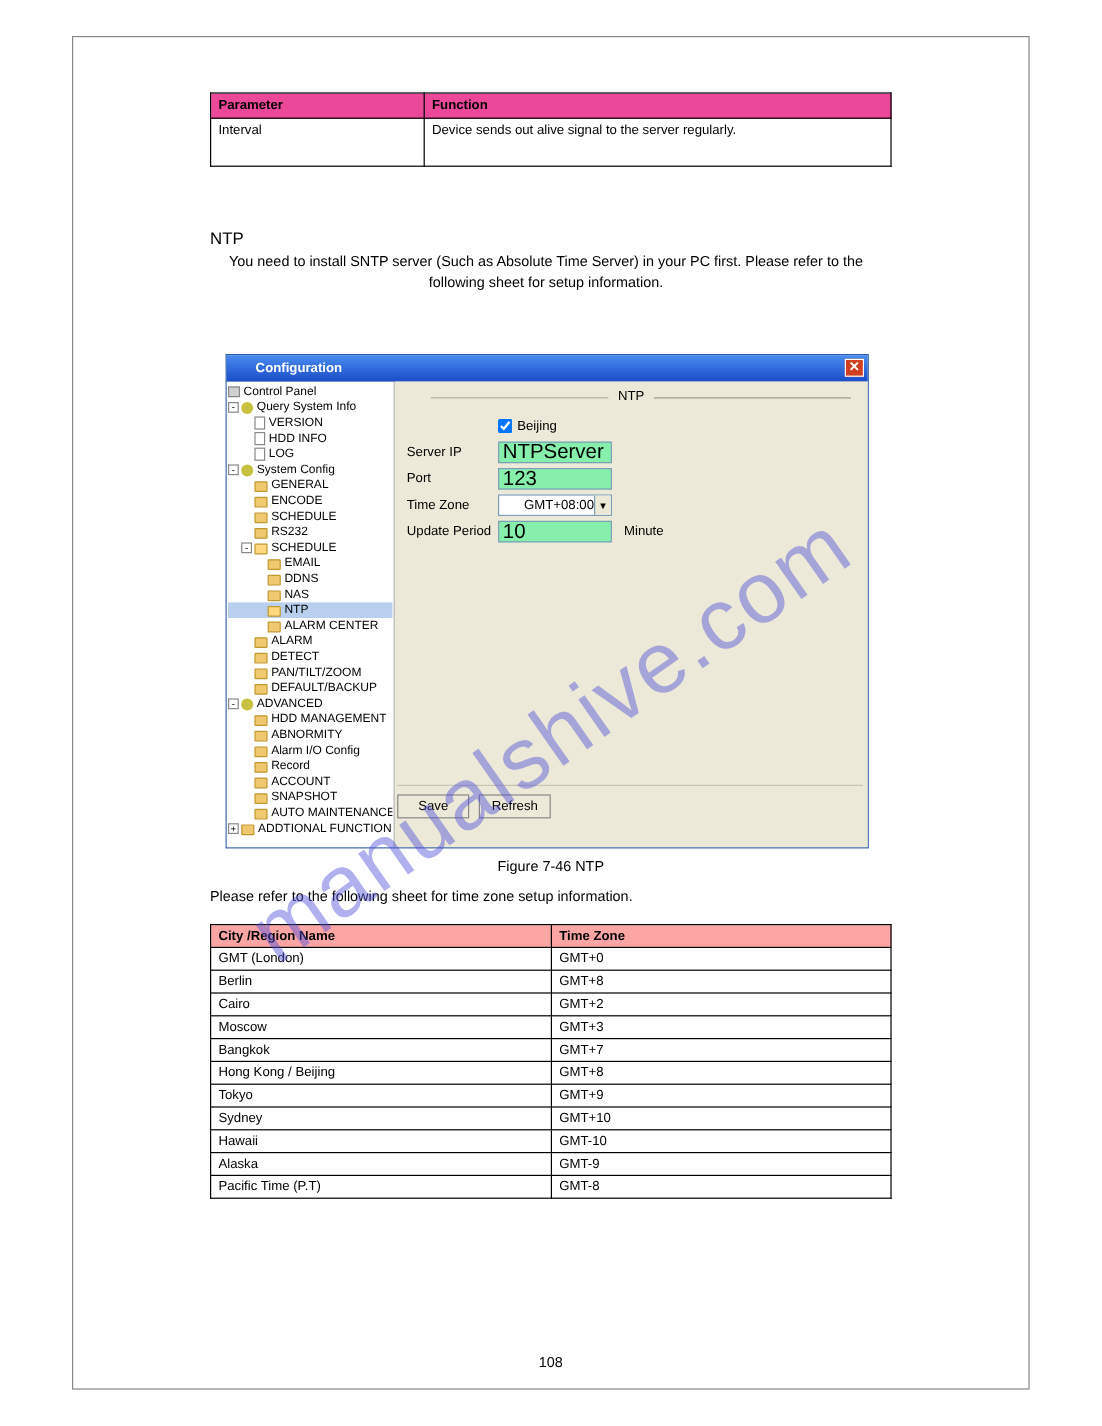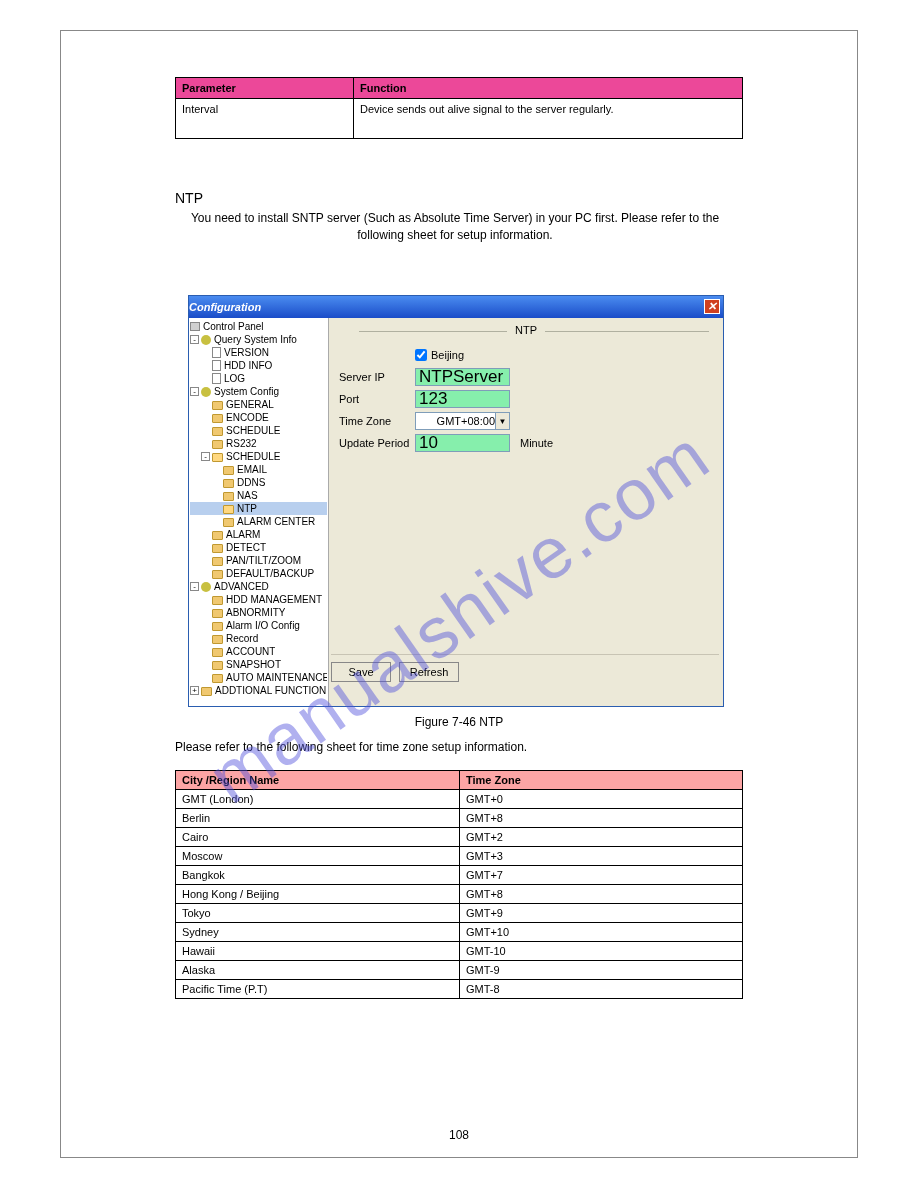--- a/index.html
+++ b/index.html
@@ -73,23 +73,22 @@
     font-family: Tahoma, Arial, sans-serif;
     font-size: 11px;
   }
   .dialog-title {
     height: 22px;
     background: linear-gradient(to bottom, #4a8cf0 0%, #1a4cc8 100%);
     color: #fff;
     font-weight: bold;
     font-size: 11px;
     line-height: 22px;
-    padding-left: 0;
+    padding-left: 24px;
     position: relative;
-    font-style: italic;
   }
   .dialog-close {
     position: absolute;
     right: 3px; top: 3px;
     width: 16px; height: 15px;
     background: #d04020;
     border: 1px solid #fff;
     color: #fff;
     font-size: 11px;
     line-height: 13px;

